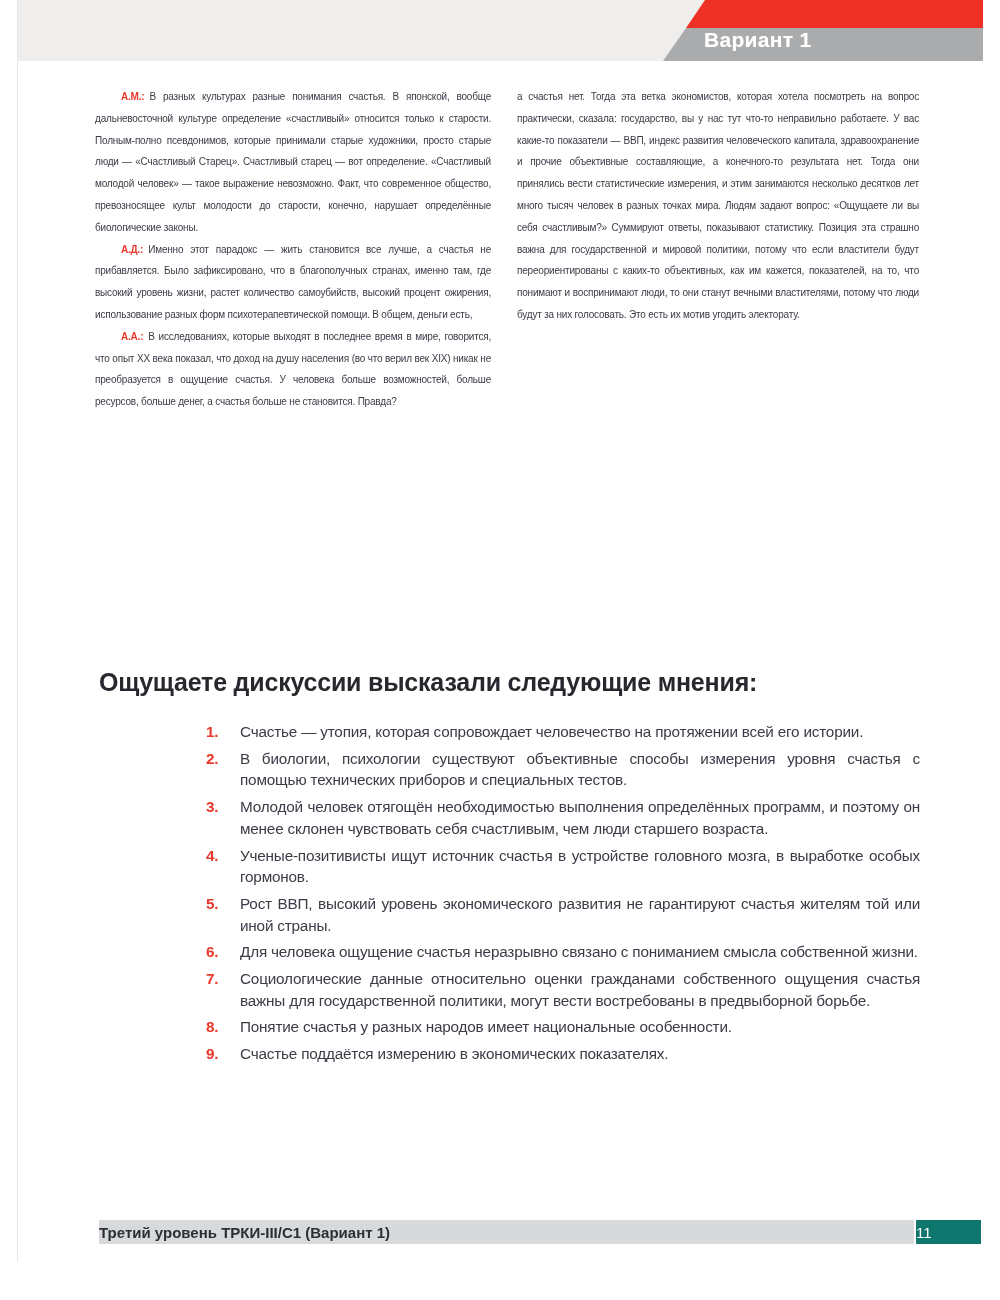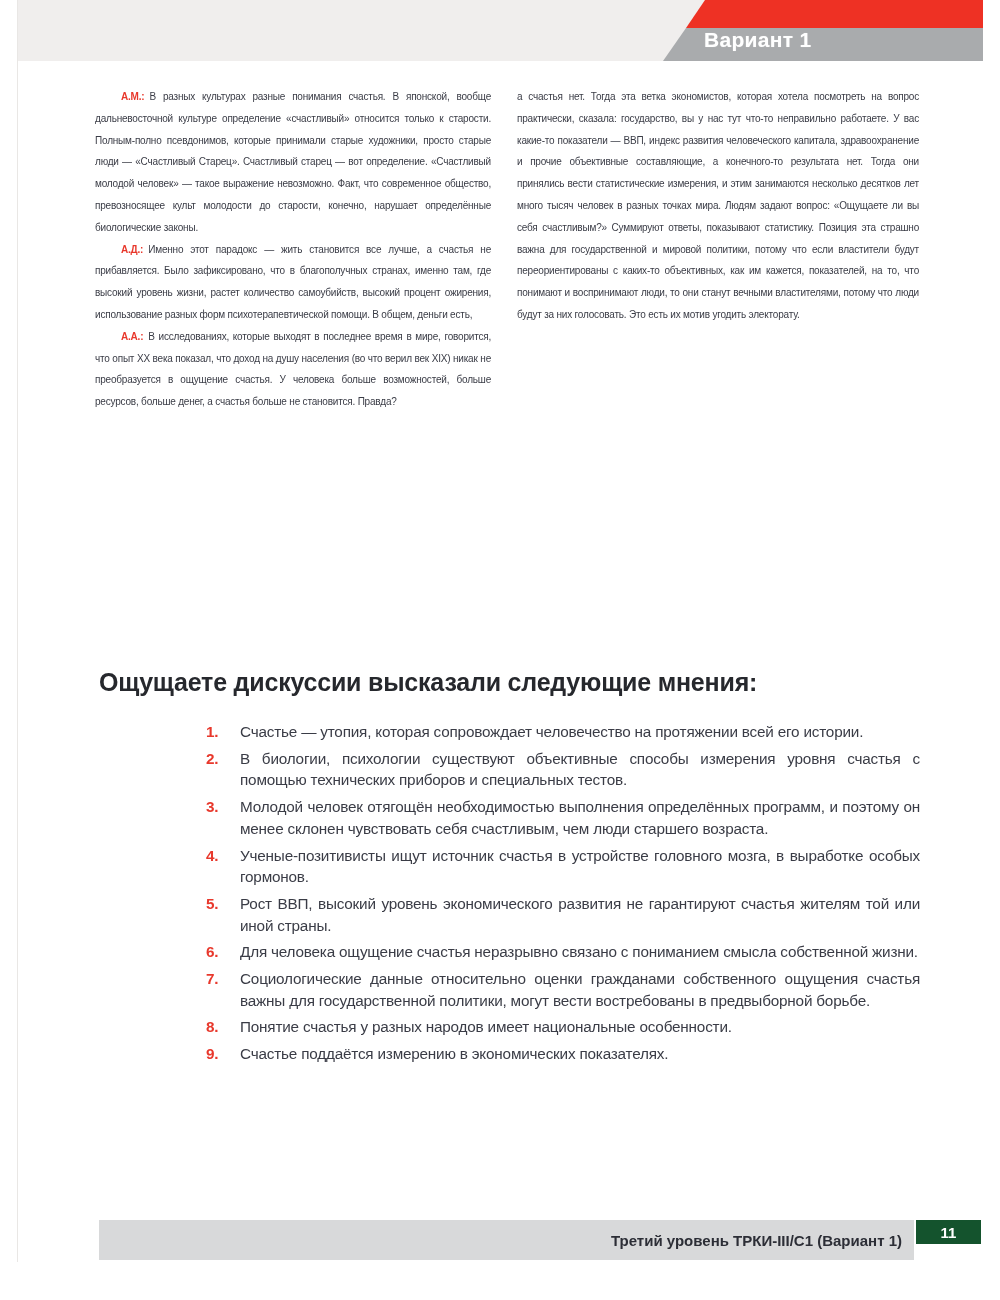--- a/index.html
+++ b/index.html
@@ -61,31 +61,31 @@
   .op {
     display: flex; margin-bottom: 5px;
     font-size: 15.3px; line-height: 21.7px;
     color: #3a3c46; letter-spacing: -0.2px;
   }
   .op .num { color: #e8382c; font-weight: 700; flex: 0 0 34px; width: 34px; }
   .op .optext { flex: 1; text-align: justify; }
 
   
   .footer-bar {
-    position: absolute; top: 1220px; left: 99px; width: 815px; height: 40px;
+    position: absolute; top: 1220px; left: 99px; width: 815px; height: 24px;
     background: #d8d9da;
-    display: flex; align-items: center; justify-content: flex-end;
+    display: flex; align-items: center; justify-content: flex-start;
     padding-right: 12px; box-sizing: border-box;
   }
   .footer-label { font-size: 15px; font-weight: 700; color: #2c2e36; }
   .page-badge {
     position: absolute; top: 1220px; left: 916px; width: 65px; height: 24px;
-    background: #14532d; color: #ffffff;
-    display: flex; align-items: center; justify-content: center;
-    font-weight: 700; font-size: 15px;
+    background: #0f766e; color: #ffffff;
+    display: flex; align-items: center; justify-content: flex-start;
+    font-weight: 400; font-size: 15px;
   }
 </style>
 </head>
 <body>
 
 <div class="top-strip"></div>
 <div class="page-edge"></div>
 <div class="red-band"></div>
 <div class="gray-band">
   <span class="variant-label">Вариант 1</span>

